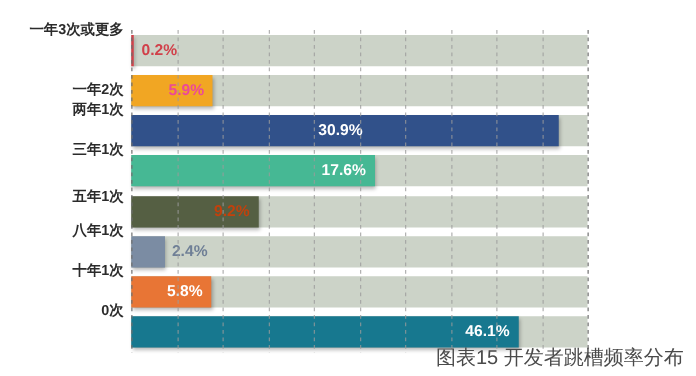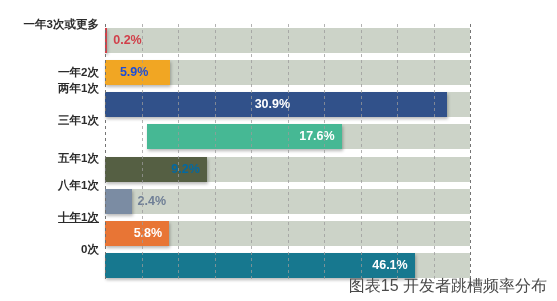--- a/index.html
+++ b/index.html
@@ -101,50 +101,50 @@
 
 <div id="chart-root">
 
   <div class="cats" id="cats">
       <div class="cat" style="top: 4px;">一年3次或更多</div>
       <div class="cat" style="top: 36px; margin-top: 16px;">一年2次</div>
       <div class="cat" style="top: 68px;">两年1次</div>
       <div class="cat" style="top: 100px;">三年1次</div>
       <div class="cat" style="top: 138px;">五年1次</div>
       <div class="cat" style="top: 165px;">八年1次</div>
-      <div class="cat" style="top: 197px; text-decoration: underline;">十年1次</div>
+      <div class="cat" style="top: 197px;">十年1次</div>
       <div class="cat" style="top: 229px;">0次</div>
     </div>
 
   <div class="plot" id="plot">
     <div class="rows" id="rows">
         <div class="row" style="top: 4px;">
           <div class="row-bg" style="background: rgb(204, 211, 200);"></div>
           <div class="bar" style="width: 2.21212px; background: rgb(209, 64, 74);"></div>
           <div class="bar-value" style="color: rgb(209, 64, 74); left: 8.21212px; text-align: left;">0.2%</div>
         </div>
         <div class="row" style="top: 36px;">
           <div class="row-bg" style="background: rgb(204, 211, 200);"></div>
           <div class="bar" style="width: 65.2576px; background: rgb(241, 166, 35);"></div>
-          <div class="bar-value" style="color: #1d4ed8; left: 0px; width: 58.2576px; text-align: center;">5.9%</div>
+          <div class="bar-value" style="color: #ec4899; left: 0px; width: 58.2576px; text-align: right;">5.9%</div>
         </div>
         <div class="row" style="top: 68px;">
           <div class="row-bg" style="background: rgb(204, 211, 200);"></div>
           <div class="bar" style="width: 341.773px; background: rgb(49, 81, 138);"></div>
           <div class="bar-value" style="color: rgb(255, 255, 255); left: 0px; width: 334.773px; text-align: center;">30.9%</div>
         </div>
-        <div class="row" style="top: 100px; margin-left: 42px;">
+        <div class="row" style="top: 100px;">
           <div class="row-bg" style="background: rgb(204, 211, 200);"></div>
           <div class="bar" style="width: 194.667px; background: rgb(70, 184, 148);"></div>
           <div class="bar-value" style="color: rgb(255, 255, 255); left: 0px; width: 187.667px; text-align: right;">17.6%</div>
         </div>
         <div class="row" style="top: 133px;">
           <div class="row-bg" style="background: rgb(204, 211, 200);"></div>
           <div class="bar" style="width: 101.758px; background: rgb(85, 95, 67);"></div>
-          <div class="bar-value" style="color: #0369a1; left: 0px; width: 94.7576px; text-align: right;">9.2%</div>
+          <div class="bar-value" style="color: #c2410c; left: 0px; width: 94.7576px; text-align: right;">9.2%</div>
         </div>
         <div class="row" style="top: 165px;">
           <div class="row-bg" style="background: rgb(204, 211, 200);"></div>
           <div class="bar" style="width: 26.5455px; background: rgb(123, 140, 163);"></div>
           <div class="bar-value" style="color: rgb(111, 127, 150); left: 32.5455px; text-align: center;">2.4%</div>
         </div>
         <div class="row" style="top: 197px;">
           <div class="row-bg" style="background: rgb(204, 211, 200);"></div>
           <div class="bar" style="width: 64.1515px; background: rgb(232, 117, 53);"></div>
           <div class="bar-value" style="color: rgb(255, 255, 255); left: 0px; width: 57.1515px; text-align: right;">5.8%</div>

